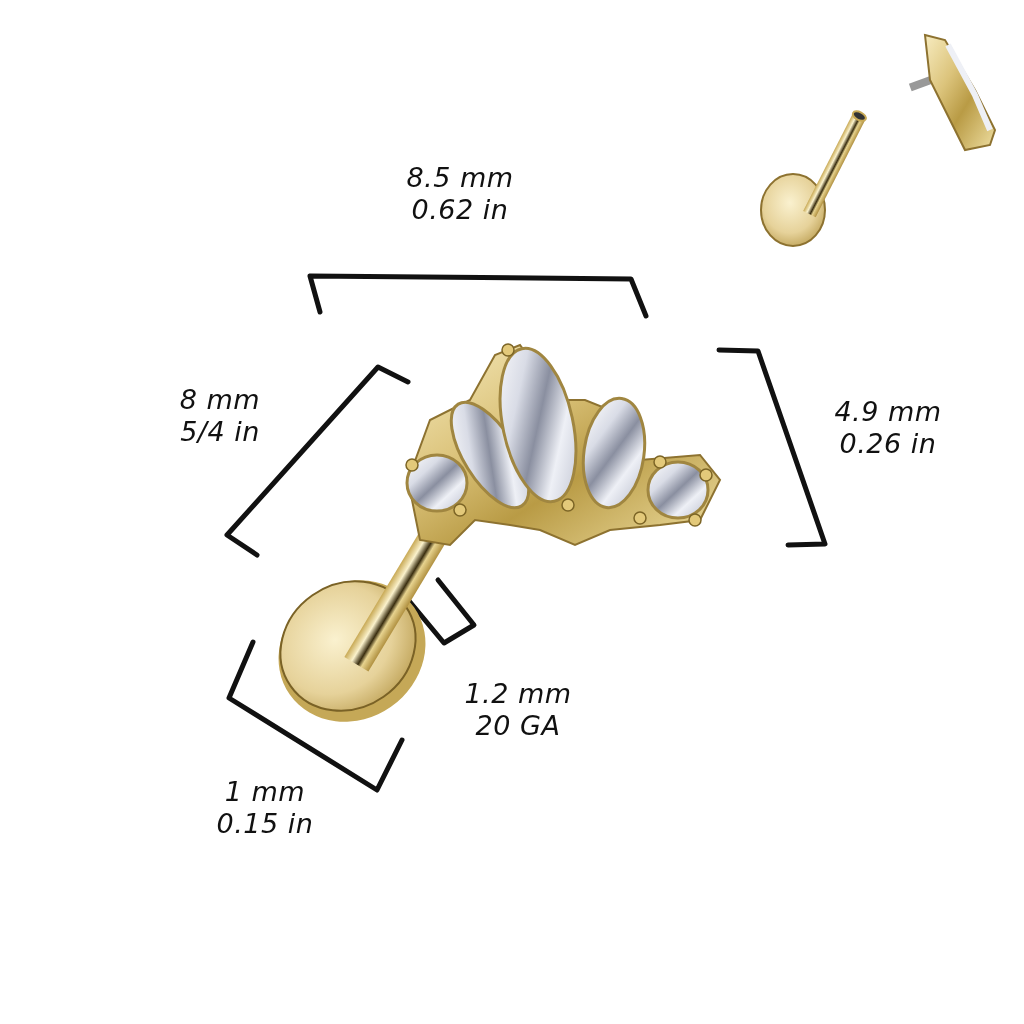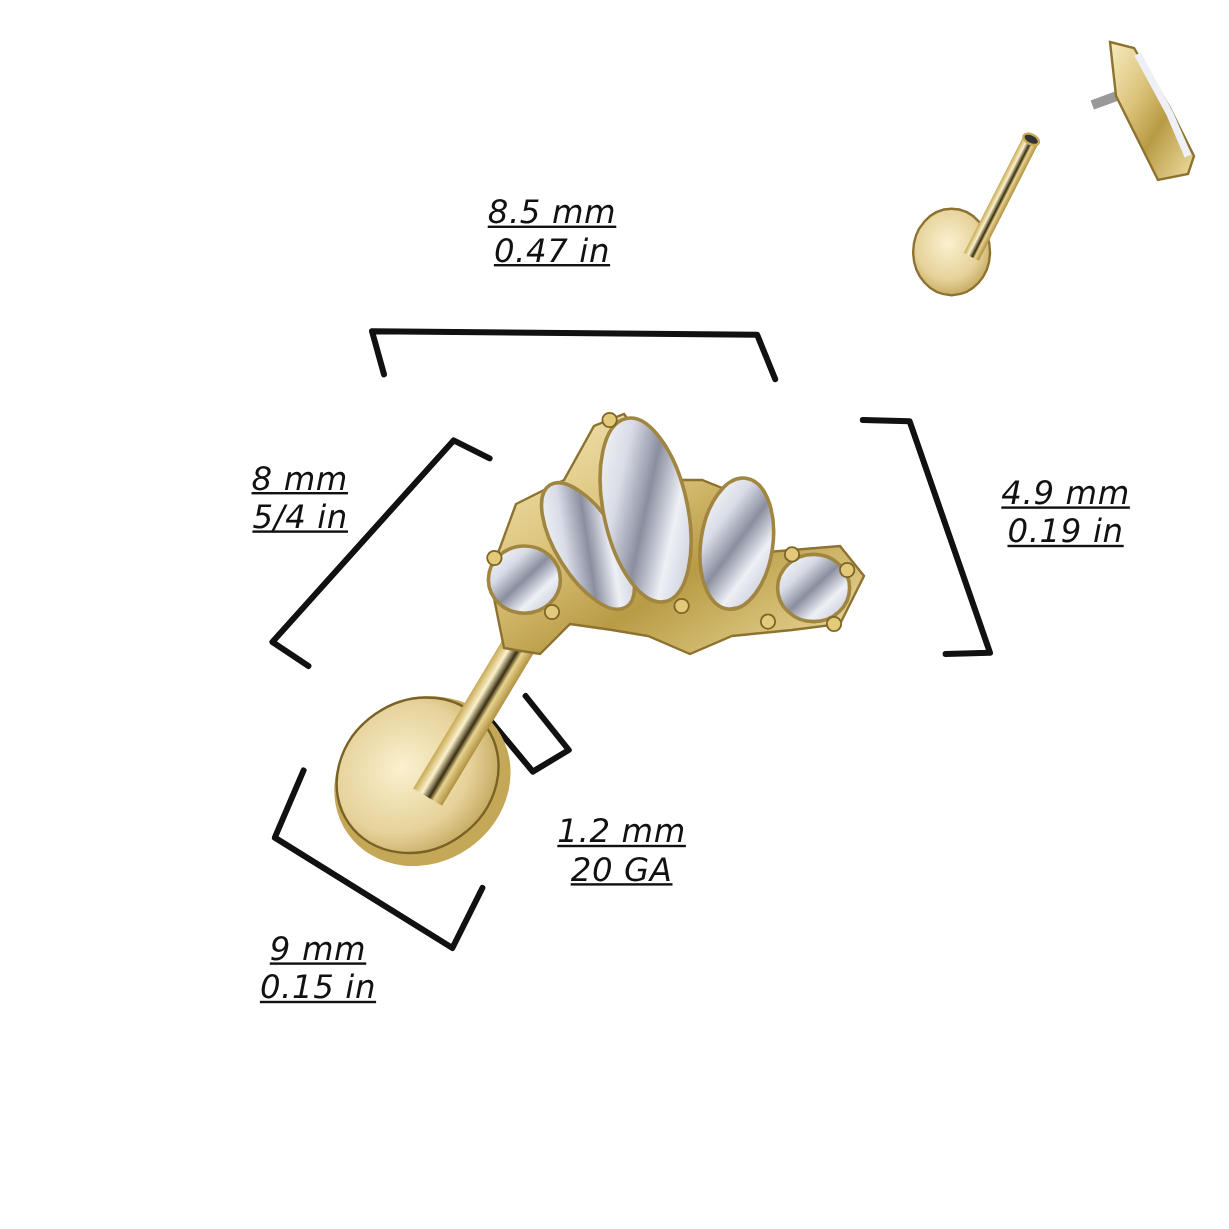--- a/index.html
+++ b/index.html
@@ -1,17 +1,17 @@
 <!DOCTYPE html>
 <html><head>
 <meta charset="utf-8">
 <style>
   html, body { margin:0; padding:0; background:#ffffff; }
   body { width:1024px; height:1024px; position:relative; overflow:hidden; font-family:"DejaVu Sans", sans-serif; }
-  .label { position:absolute; text-align:center; font-style:italic; color:#111; font-size:27px; line-height:32px; letter-spacing:0.5px; font-family:"DejaVu Sans", sans-serif;text-decoration:underline; }
+  .label { position:absolute; text-align:center; font-style:italic; color:#111; font-size:27px; line-height:32px; letter-spacing:0.5px; font-family:"DejaVu Sans", sans-serif; }
   .label span { display:block; }
   svg.layer { position:absolute; left:0; top:0; }
 </style>
 </head>
 <body>
 
 <svg class="layer" width="1024" height="1024" viewBox="0 0 1024 1024">
   <g fill="none" stroke="#111" stroke-width="5" stroke-linejoin="round" stroke-linecap="round">
 
     <path d="M320 312 L310 276 L631 279 L646 316"></path>
@@ -98,34 +98,34 @@
   </g>
   <g>
     <rect x="910" y="80" width="24" height="8" fill="#999" transform="rotate(-20 920 85)"></rect>
     <path d="M925 35 L945 40 L975 90 L995 130 L990 145 L965 150 L945 110 L930 80 Z" fill="url(#gold)" stroke="#8d7230" stroke-width="2"></path>
     <path d="M948 45 L975 95 L990 130" fill="none" stroke="#eef0f6" stroke-width="6"></path>
   </g>
 </svg>
 
 <div class="label" style="left:380px; top:162px; width:160px;">
   <span>8.5 mm</span>
-  <span>0.47 in</span>
+  <span>0.62 in</span>
 </div>
 
-<div class="label" style="left:150px; top:384px; width:140px;text-align:right;">
+<div class="label" style="left:150px; top:384px; width:140px;">
   <span>8 mm</span>
   <span>5/4 in</span>
 </div>
 
 <div class="label" style="left:818px; top:396px; width:140px;">
   <span>4.9 mm</span>
-  <span>0.19 in</span>
+  <span>0.26 in</span>
 </div>
 
 <div class="label" style="left:448px; top:678px; width:140px;">
   <span>1.2 mm</span>
   <span>20 GA</span>
 </div>
 
 <div class="label" style="left:195px; top:776px; width:140px;">
-  <span>9 mm</span>
+  <span>1 mm</span>
   <span>0.15 in</span>
 </div>
 
 </body></html>

